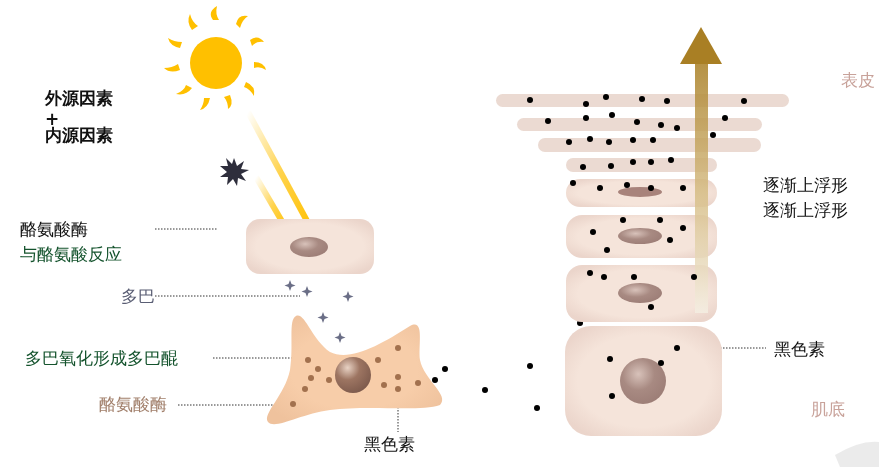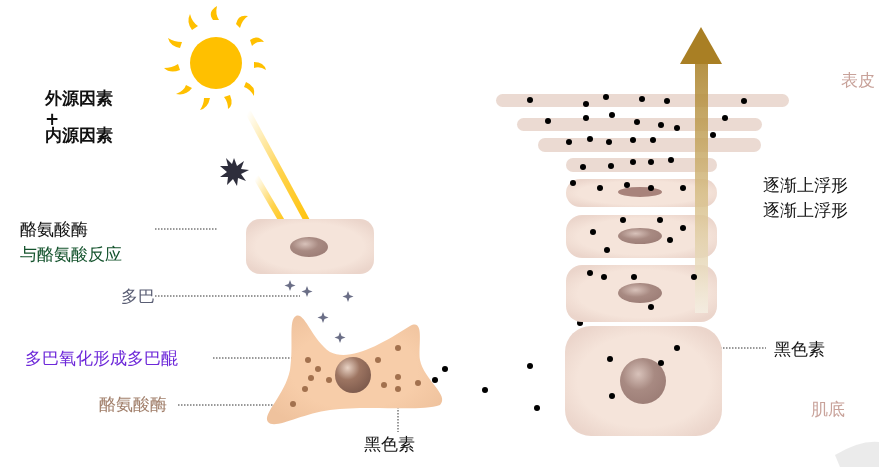--- a/index.html
+++ b/index.html
@@ -192,21 +192,21 @@
 </svg>
 
 <div class="lbl bold center" style="left:45px; top:87px; width:92px;">外源因素</div>
 <div class="lbl bold center" style="left:45px; top:110px; width:92px; line-height:18px;">+</div>
 <div class="lbl bold center" style="left:45px; top:124px; width:92px;">内源因素</div>
 
 <div class="lbl center" style="left:20px; top:218px; width:140px; color:#111;">酪氨酸酶</div>
 <div class="lbl" style="left:20px; top:243px; color:#14532d;">与酪氨酸反应</div>
 
 <div class="lbl" style="left:111px; top:285px; color:#5A5E74;margin-left:10px;">多巴</div>
-<div class="lbl" style="left:25px; top:347px; color:#6d28d9;">多巴氧化形成多巴醌</div>
+<div class="lbl" style="left:25px; top:347px; color:#14532d;">多巴氧化形成多巴醌</div>
 <div class="lbl" style="left:99px; top:393px; color:#A2806C;">酪氨酸酶</div>
 <div class="lbl" style="left:364px; top:433px; color:#111;">黑色素</div>
 
 <div class="lbl" style="left:803px; top:69px; color:#C8A29A;margin-left:38px;">表皮</div>
 <div class="lbl" style="left:763px; top:174px; color:#111;">逐渐上浮形</div>
 <div class="lbl" style="left:763px; top:199px; color:#111;">逐渐上浮形</div>
 <div class="lbl" style="left:774px; top:338px; color:#111;">黑色素</div>
 <div class="lbl" style="left:811px; top:398px; color:#C8A29A;">肌底</div>
 
 </body></html>

